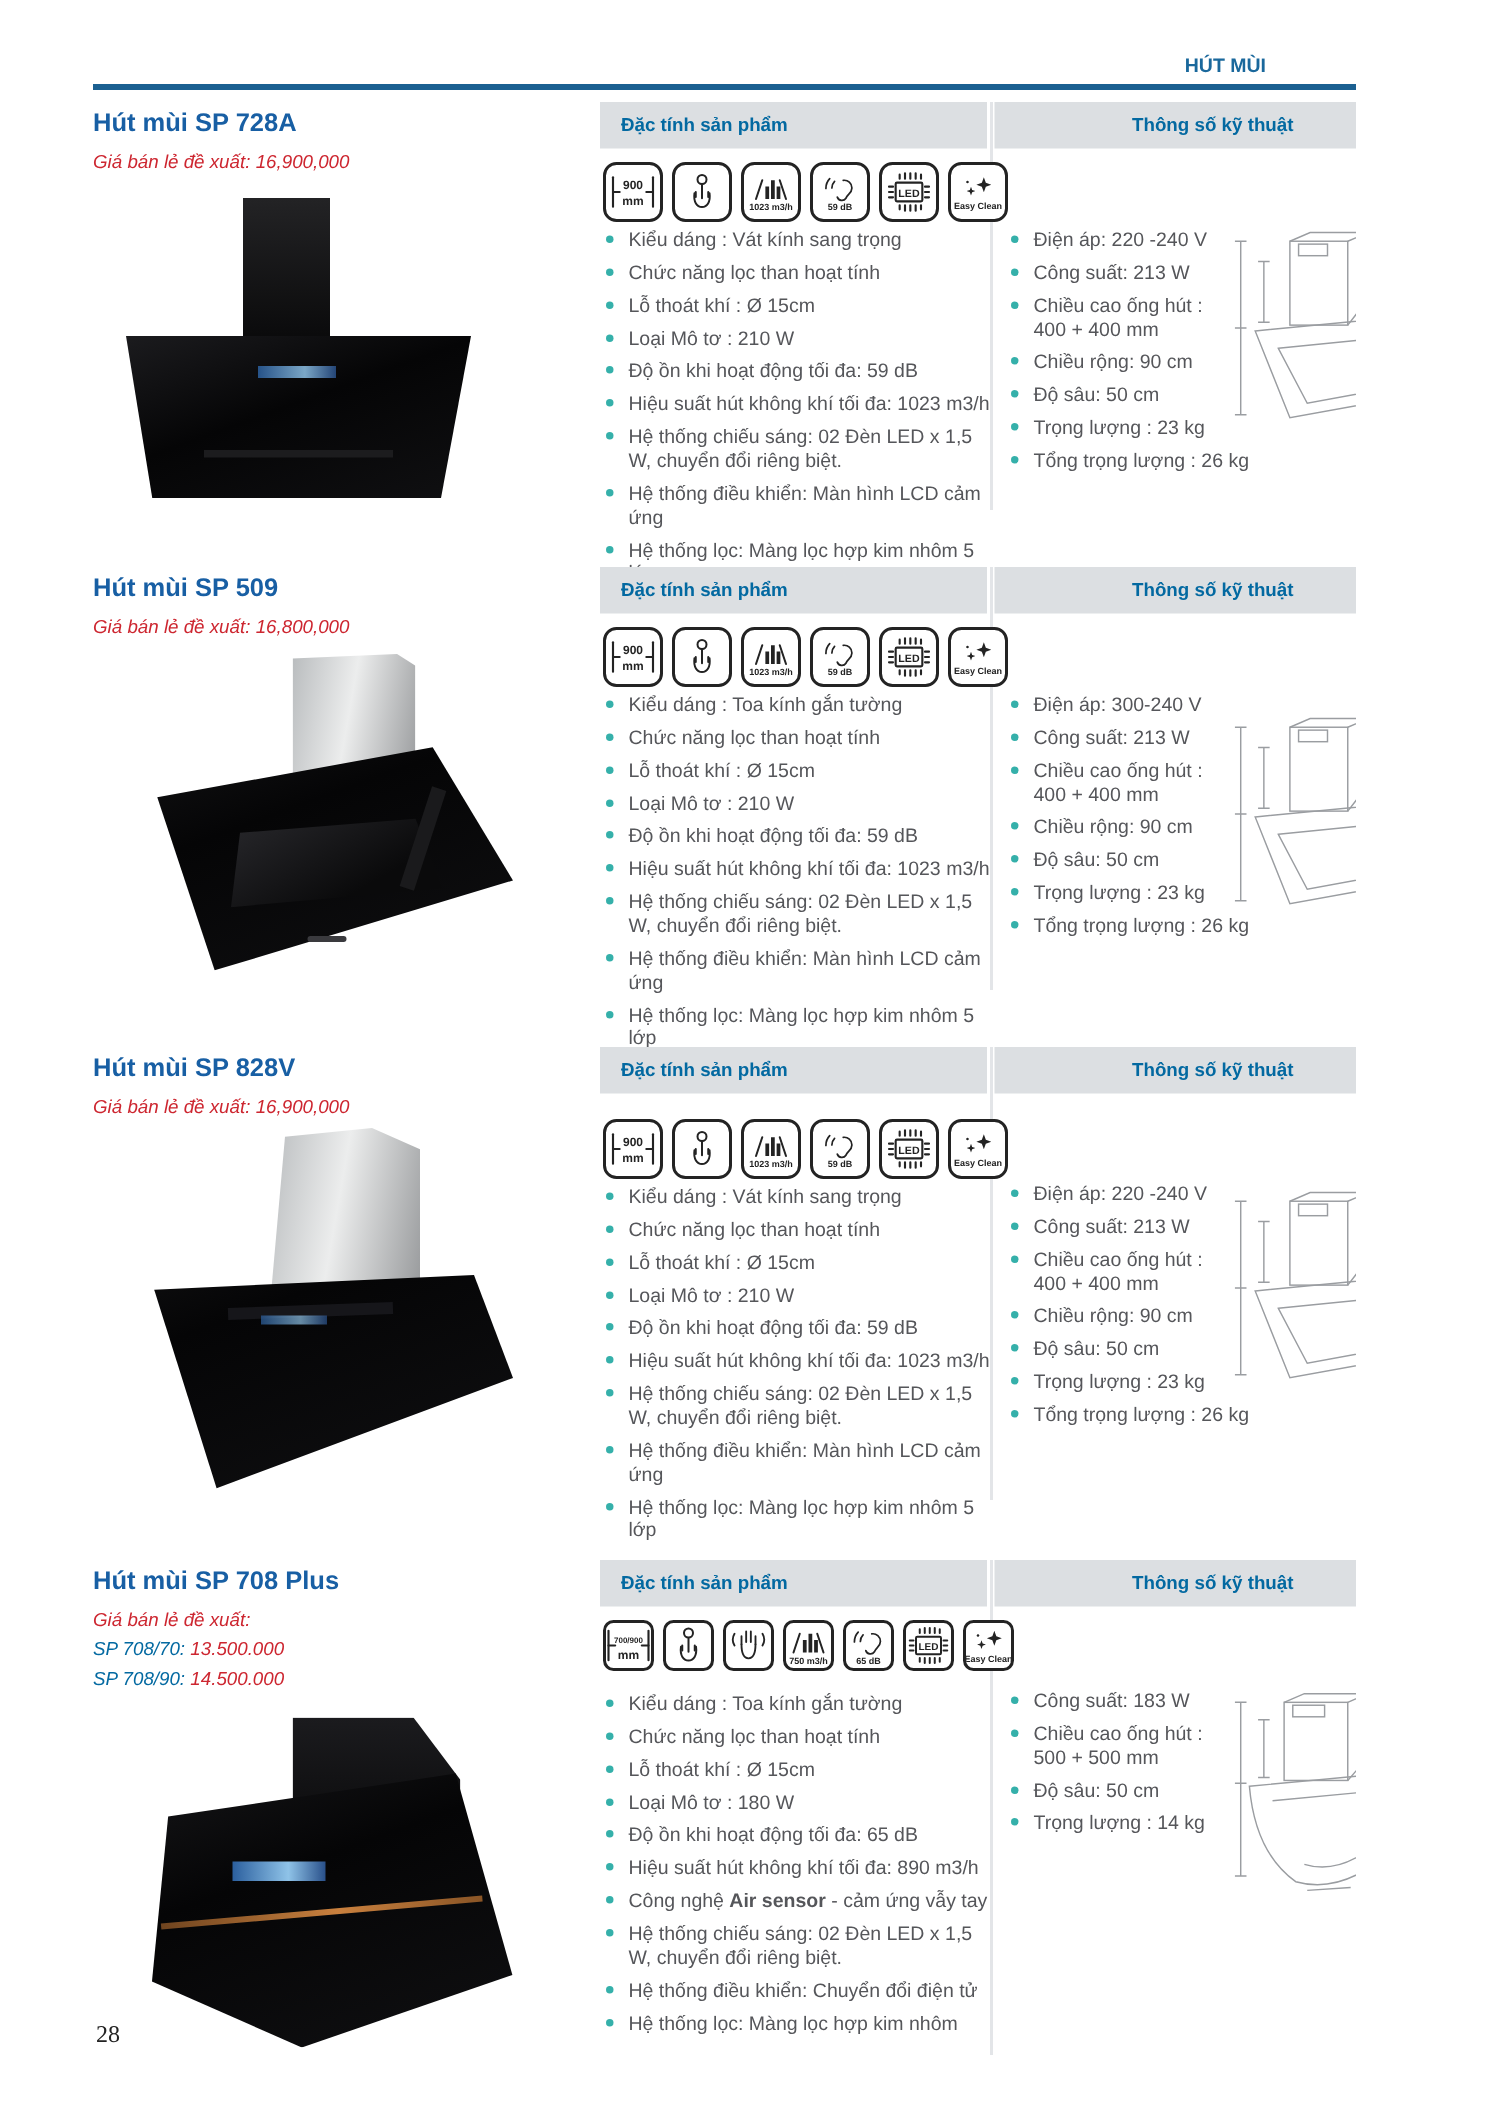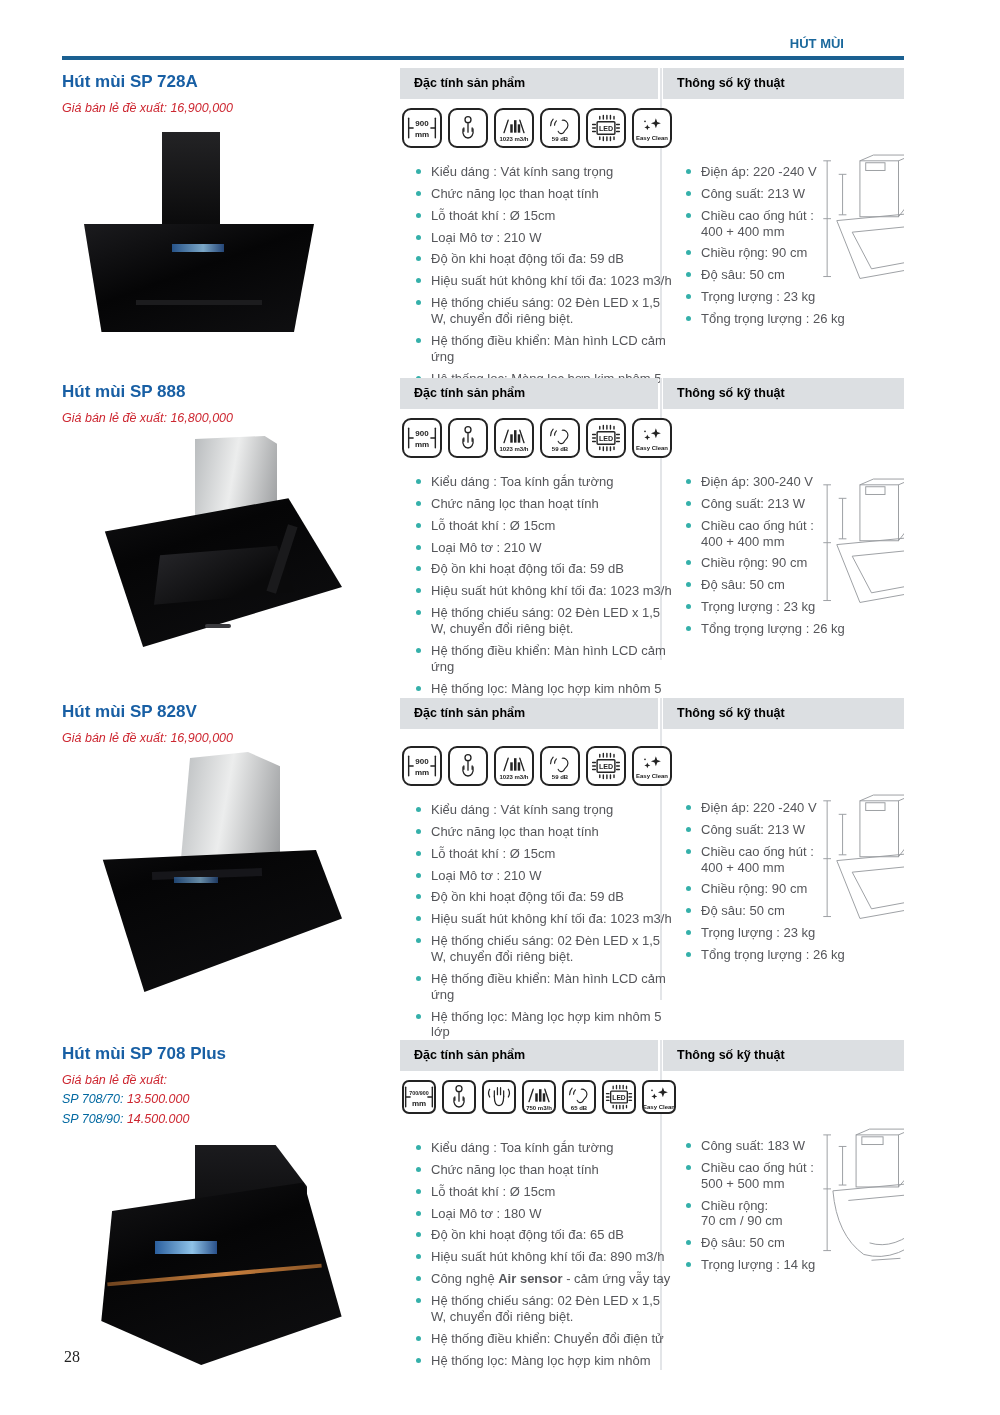--- a/index.html
+++ b/index.html
@@ -3,35 +3,35 @@
 <meta charset="utf-8">
 <style>
   html,body{margin:0;padding:0;background:#ffffff;}
   #page{position:relative;width:904px;height:1415px;background:#fff;overflow:hidden;
         font-family:"Liberation Sans",sans-serif;color:#55565a;}
   .header-tab{position:absolute;top:36px;right:60px;font-size:13px;font-weight:bold;color:#1a689c;}
   .header-rule{position:absolute;top:56px;left:62px;width:878px;height:4px;background:#1b6091;}
   .section{position:absolute;left:62px;width:878px;}
   .band{position:absolute;top:0;height:31px;background:#dcdfe2;}
   .band-feat{left:338px;width:258px;}
-  .band-spec{left:601px;width:277px;}
-  .band-title{padding:8px 0 0 14px;font-size:12.5px;font-weight:bold;color:#000000;}
+  .band-spec{left:601px;width:277px;text-align:center;}
+  .band-title{padding:8px 0 0 14px;font-size:12.5px;font-weight:bold;color:#0369a1;}
   .col-divider{position:absolute;left:598px;top:0;width:2px;background:#e3e5e8;}
   .prod-title{position:absolute;left:0;top:4px;font-size:17px;font-weight:bold;color:#185fa4;}
   .prices{position:absolute;left:0;top:31px;font-size:12.5px;font-style:italic;line-height:1.55;}
   .pl-red{color:#cd2630;}
   .pl-dark{color:#0369a1;}
   .icon-row{position:absolute;left:340px;top:40px;display:flex;gap:6px;}
   .icon-box{position:relative;width:40px;height:40px;border:2px solid #232323;border-radius:9px;
             box-sizing:border-box;display:flex;flex-direction:column;align-items:center;
             justify-content:center;background:#fff;overflow:hidden;}
   .icons-small .icon-box{width:34px;height:34px;border-radius:7px;}
   .icon-box svg{display:block;}
   .icon-label{font-size:6px;font-weight:bold;color:#222;line-height:1;white-space:nowrap;margin-top:-1px;}
-  ul.blist{position:absolute;margin:12px;padding:0;list-style:none;font-size:13px;line-height:1.22;}
+  ul.blist{position:absolute;margin:0;padding:0;list-style:none;font-size:13px;line-height:1.22;}
   ul.feat{left:340px;top:84px;width:258px;}
   ul.spec{left:610px;top:84px;width:182px;}
   ul.blist li{position:relative;padding-left:17px;margin-bottom:6px;}
   ul.blist .dot{position:absolute;left:2px;top:5px;width:5px;height:5px;border-radius:50%;background:#35b0aa;}
   .photo{position:absolute;}
   .photo div{position:absolute;}
   .drawing{position:absolute;left:742px;top:78px;}
   .page-num{position:absolute;left:64px;top:1348px;font-family:"Liberation Serif",serif;font-size:16px;color:#222;}
   
   .chim-black{background:linear-gradient(180deg,#232325,#0a0a0b);}
@@ -175,21 +175,21 @@
   </div>
 
   <div class="section" style="top:378px;height:282px;">
     <div class="band band-feat">
       <div class="band-title">Đặc tính sản phẩm</div>
     </div>
     <div class="band band-spec">
       <div class="band-title">Thông số kỹ thuật</div>
     </div>
     <div class="col-divider" style="height:282px;"></div>
-    <div class="prod-title">Hút mùi SP 888</div>
+    <div class="prod-title">Hút mùi SP 509</div>
     <div class="prices">
         <div class="price-line"><span class="pl-red">Giá bán lẻ đề xuất:</span> <span class="pl-red">16,800,000</span></div>
       </div>
     <div class="icon-row">
         <div class="icon-box">
           <svg width="32" height="28" viewBox="0 0 36 30">
       <g stroke="#232323" fill="none" stroke-width="1.6" stroke-linecap="round">
               <line x1="3" y1="4" x2="3" y2="26"></line>
               <line x1="33" y1="4" x2="33" y2="26"></line>
       <line x1="3" y1="15" x2="8" y2="15"></line>
@@ -527,21 +527,20 @@
         <li><span class="dot"></span><span class="li-text">Độ ồn khi hoạt động tối đa: 65 dB</span></li>
         <li><span class="dot"></span><span class="li-text">Hiệu suất hút không khí tối đa: 890 m3/h</span></li>
         <li><span class="dot"></span><span class="li-text">Công nghệ <b>Air sensor</b> - cảm ứng vẫy tay</span></li>
         <li><span class="dot"></span><span class="li-text">Hệ thống chiếu sáng: 02 Đèn LED x 1,5 W, chuyển đổi riêng biệt.</span></li>
         <li><span class="dot"></span><span class="li-text">Hệ thống điều khiển: Chuyển đổi điện tử</span></li>
         <li><span class="dot"></span><span class="li-text">Hệ thống lọc: Màng lọc hợp kim nhôm</span></li>
       </ul>
     <ul class="blist spec" style="top:86px;">
         <li><span class="dot"></span><span class="li-text">Công suất: 183 W</span></li>
         <li><span class="dot"></span><span class="li-text">Chiều cao ống hút :<br>500 + 500 mm</span></li>
-        <li><span class="dot"></span><span class="li-text">Chiều rộng:<br>70 cm / 90 cm</span></li>
         <li><span class="dot"></span><span class="li-text">Độ sâu: 50 cm</span></li>
         <li><span class="dot"></span><span class="li-text">Trọng lượng : 14 kg</span></li>
       </ul>
     <div class="photo" style="left:15px;top:105px;width:270px;height:220px;">
       <div style="left:118px;top:0;width:112px;height:80px;background:linear-gradient(180deg,#1b1b1e,#0b0b0c);clip-path:polygon(0 0,72% 0,100% 52%,100% 100%,0 100%);"></div>
       <div class="glass" style="left:0;top:0;width:270px;height:220px;clip-path:polygon(13% 30%,84% 17%,98% 78%,46% 100%,9% 80%);"></div>
       <div style="left:30px;top:128px;width:215px;height:4px;background:linear-gradient(90deg,#6f441f,#c9803e 55%,#8a5526);transform:rotate(-5deg);"></div>
       <div class="disp-blue" style="left:78px;top:96px;width:62px;height:13px;"></div>
     </div>
     <div class="drawing" style="top:82px;">

